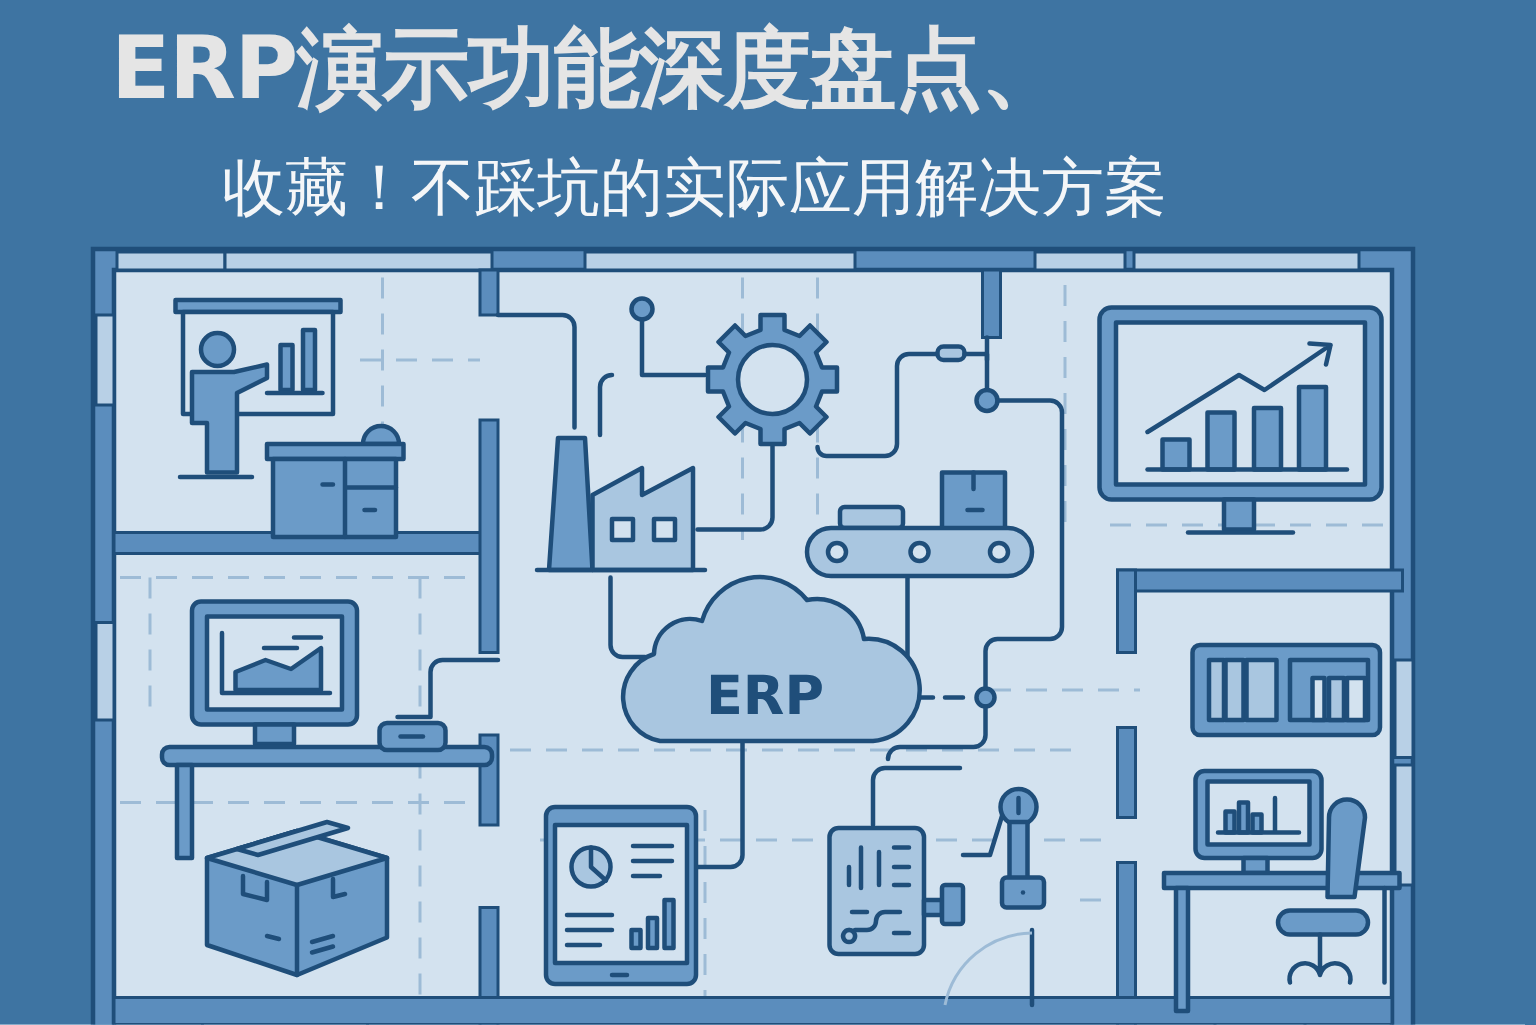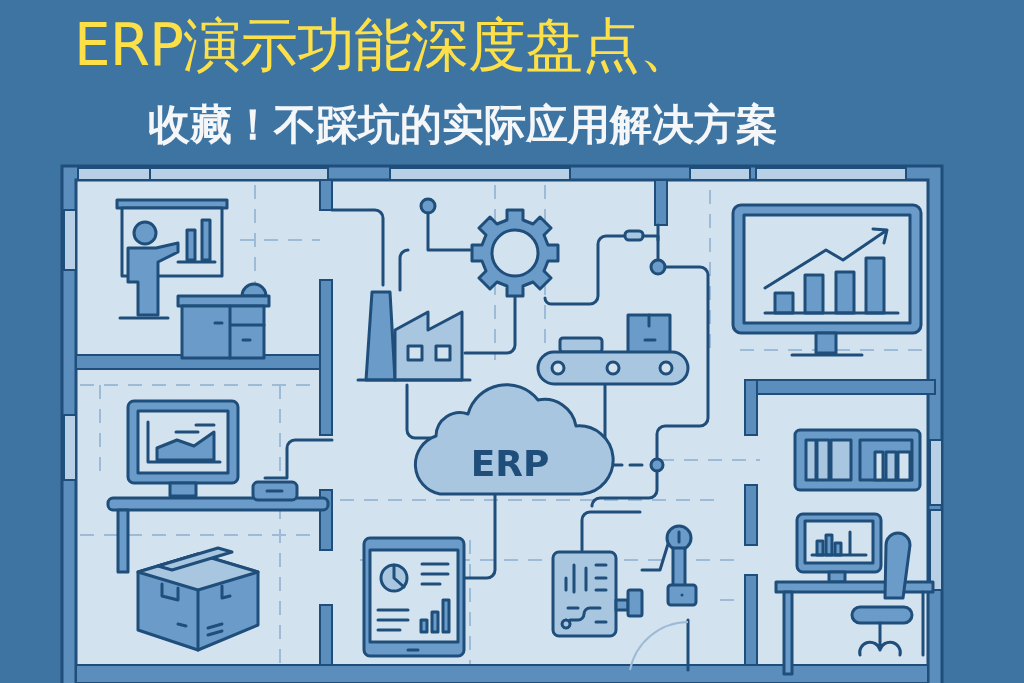--- a/index.html
+++ b/index.html
@@ -1,18 +1,18 @@
 <!DOCTYPE html>
 <html><head>
 <meta charset="utf-8">
 <style>
   html,body{margin:0;padding:0;}
   body{width:1024px;height:683px;overflow:hidden;background:#3e74a2;position:relative;font-family:"DejaVu Sans","Liberation Sans",sans-serif;}
-  .title1{position:absolute;left:74px;top:12px;color:#fde047;font-weight:normal;font-size:58px;line-height:66px;letter-spacing:-1px;white-space:nowrap;}
-  .title2{position:absolute;left:148px;top:100px;color:#f4f6f8;font-weight:bold;font-size:42px;line-height:50px;white-space:nowrap;}
+  .title1{position:absolute;left:74px;top:12px;color:#e5e5e5;font-weight:bold;font-size:58px;line-height:66px;letter-spacing:-1px;white-space:nowrap;}
+  .title2{position:absolute;left:148px;top:100px;color:#f4f6f8;font-weight:normal;font-size:42px;line-height:50px;white-space:nowrap;}
   .plan{position:absolute;left:0;top:0;width:1024px;height:683px;}
 </style>
 </head>
 <body>
 
 <div class="title1">ERP演示功能深度盘点、</div>
 <div class="title2">收藏！不踩坑的实际应用解决方案</div>
 
 <svg class="plan" viewBox="0 0 1024 683" xmlns="http://www.w3.org/2000/svg">
   <defs>

